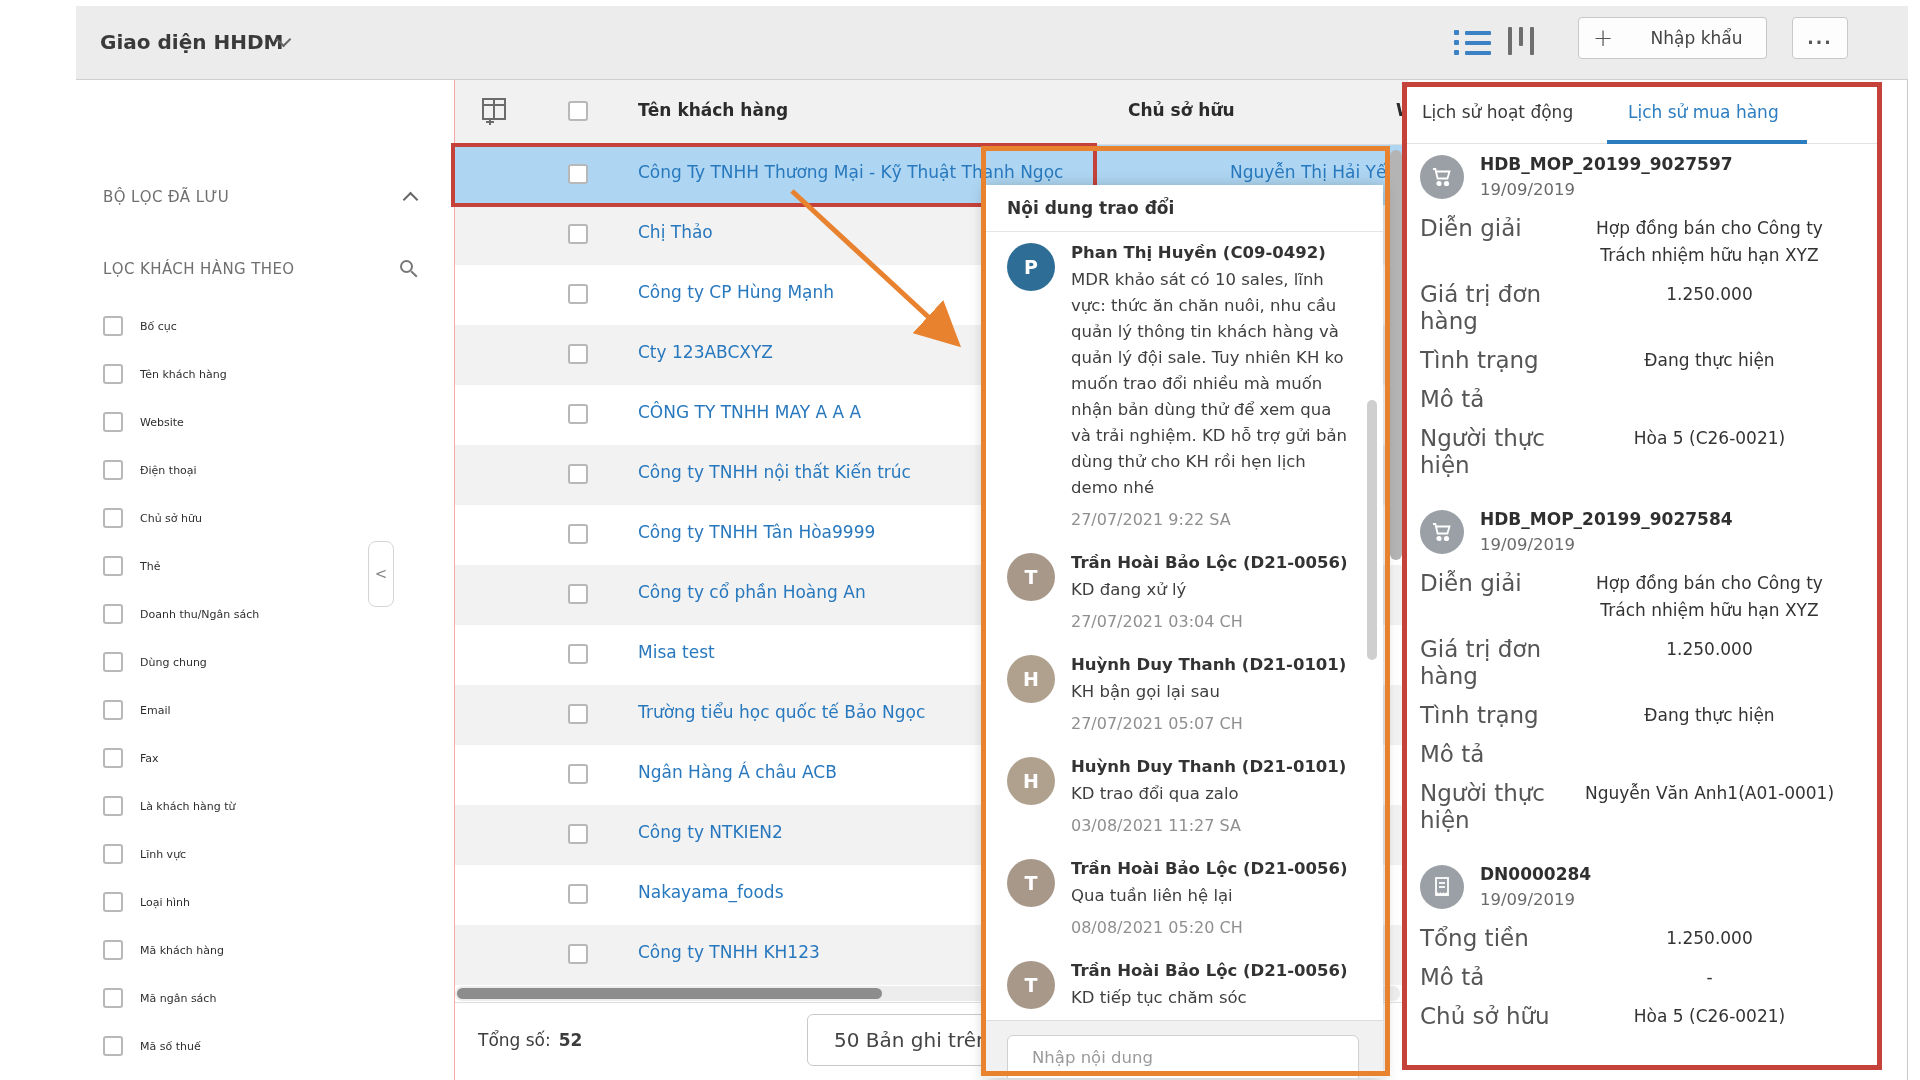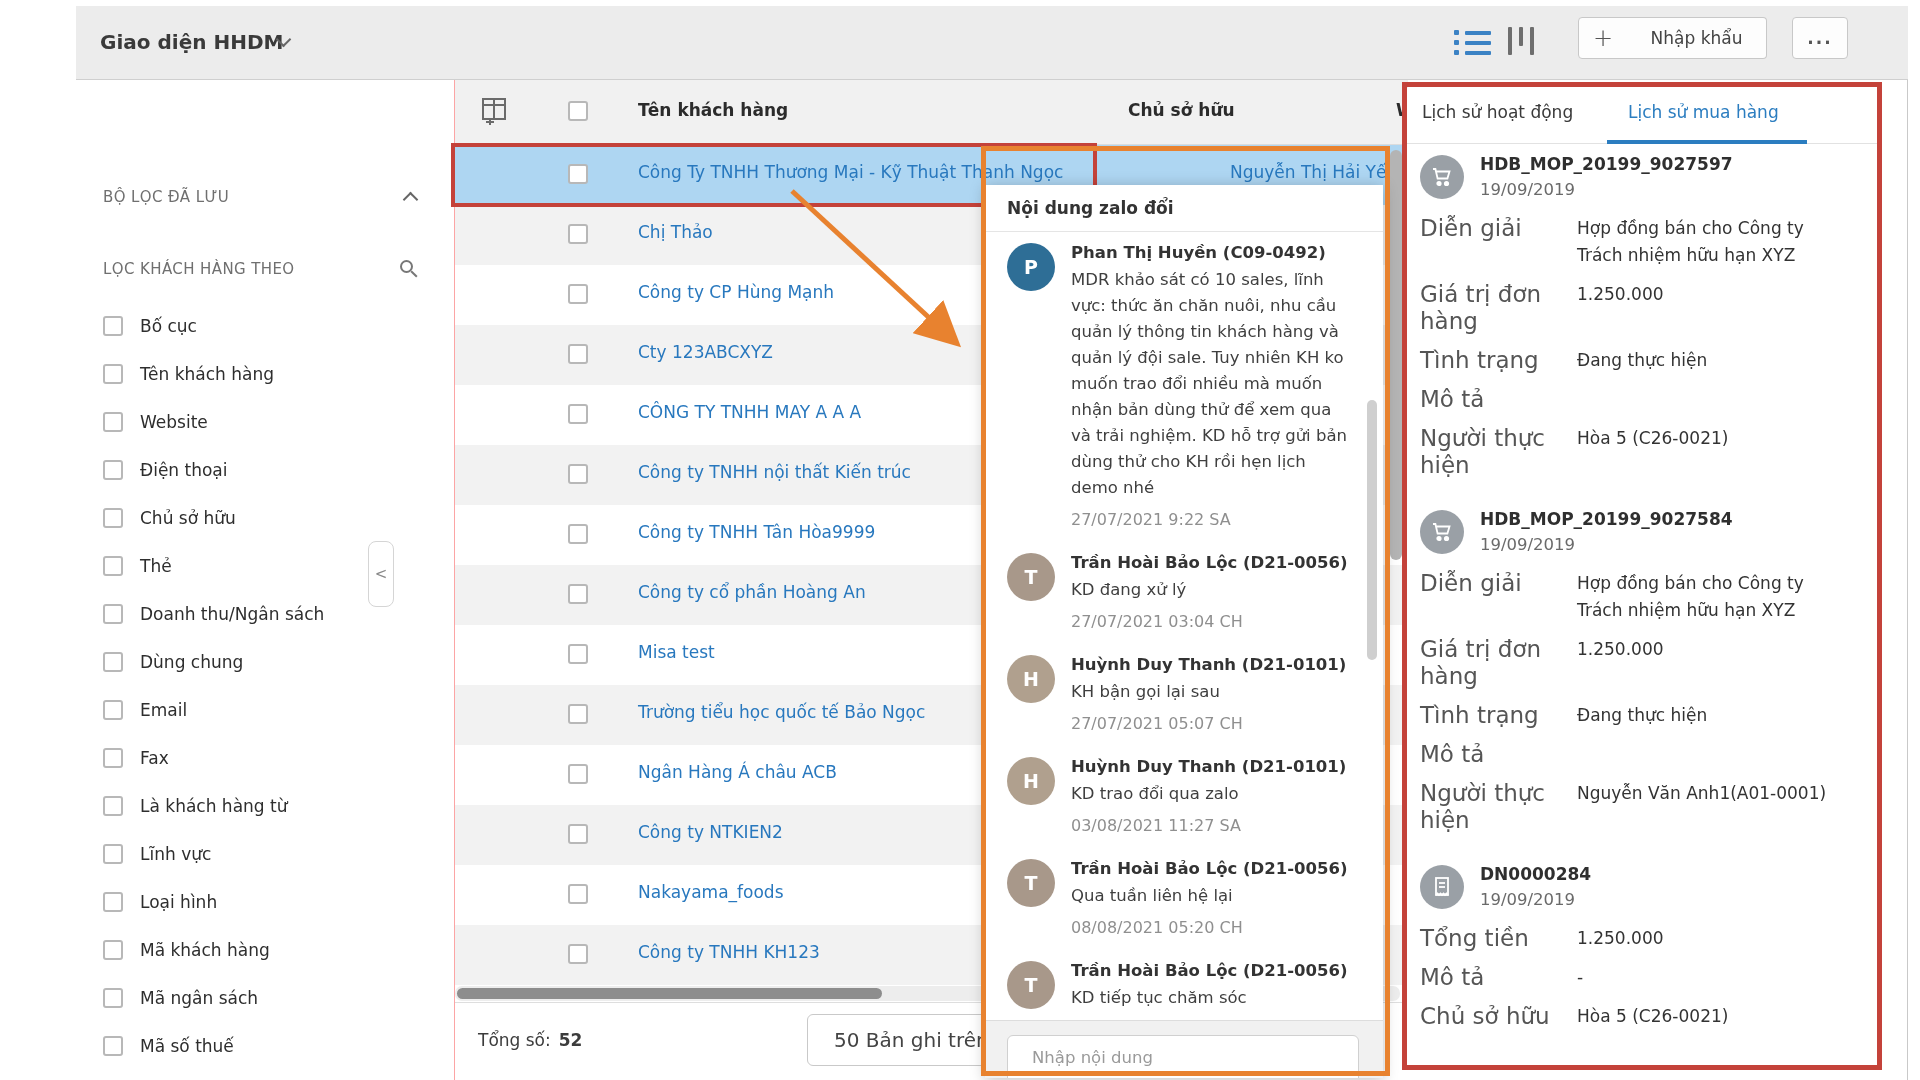--- a/index.html
+++ b/index.html
@@ -39,21 +39,21 @@
   .side-head { position:absolute; left:27px; font-size:15px; color:#6f6f6f; letter-spacing:.4px; }
   #saved-head { top:108px; } #filter-head { top:180px; }
   #saved-chev { position:absolute; left:329px; top:114px; }
   .mag { position:absolute; left:324px; top:180px; width:13px; height:13px;
     border:2px solid #777; border-radius:50%; }
   .mag::after { content:''; position:absolute; width:8px; height:2px; background:#777;
     transform:rotate(45deg); right:-7px; bottom:-4px; }
   #filter-list { position:absolute; left:0; top:222px; width:100%; }
   .filter-item { height:48px; display:flex; align-items:center; padding-left:27px; cursor:pointer; }
   .cbx { width:20px; height:20px; border:2px solid #b8b8b8; border-radius:3px; background:#fff; flex-shrink:0; }
-  .filter-item .lbl { margin-left:17px; font-size:17px; color:#2e2e2e; }
+  .filter-item .lbl { margin-left:17px; font-size:11px; color:#2e2e2e; }
 
   
   #table { position:absolute; left:455px; top:80px; width:953px; height:1000px; background:#fff; }
   #thead { position:absolute; left:0; top:0; width:100%; height:65px; background:#f1f1f1;
     border-bottom:1px solid #dcdcdc; }
   #thead .cbx { position:absolute; left:113px; top:21px; background:#fff; }
   #col-name  { position:absolute; left:183px; top:20px; font-size:17px; font-weight:bold; color:#2b2b2b; }
   #col-owner { position:absolute; left:673px; top:20px; font-size:17px; font-weight:bold; color:#2b2b2b; }
   #col-partial { position:absolute; left:941px; top:20px; width:12px; overflow:hidden; font-size:17px; font-weight:bold; color:#2b2b2b; }
   #addcol-icon { position:absolute; left:26px; top:17px; }
@@ -110,21 +110,21 @@
   .entry { margin-bottom:30px; }
   .entry-head { display:flex; gap:16px; align-items:center; }
   .entry-icon { width:44px; height:44px; border-radius:50%; background:#9aa0a6; flex-shrink:0;
     display:flex; align-items:center; justify-content:center; }
   .entry-icon svg { width:24px; height:24px; }
   .entry-code { font-size:17px; font-weight:bold; color:#2f2f2f; }
   .entry-date { font-size:16.5px; color:#6a6a6a; margin-top:6px; }
   .fields { margin-top:16px; }
   .frow { display:flex; margin-bottom:12px; }
   .flabel { width:157px; flex-shrink:0; font-size:23px; color:#555; line-height:27px; }
-  .fvalue { width:265px; font-size:17px; color:#333; line-height:27px; }
+  .fvalue { width:265px; font-size:17px; color:#333; line-height:27px;text-align:center; }
 
   
   #ann-row-rect   { position:absolute; left:451px;  top:143px; width:646px; height:64px;
     border:4px solid #c4423a; z-index:12; pointer-events:none; }
   #ann-popup-rect { position:absolute; left:981px;  top:146px; width:409px; height:930px;
     border:5px solid #e8822f; z-index:40; pointer-events:none; }
   #ann-panel-rect { position:absolute; left:1402px; top:82px;  width:480px; height:988px;
     border:5px solid #c4423a; z-index:40; pointer-events:none; }
   #ann-arrow { position:absolute; left:770px; top:175px; z-index:45; pointer-events:none; }
 </style>
@@ -371,21 +371,21 @@
     <div id="total-wrap">
       <span>Tổng số:</span><span id="total-value">52</span>
     </div>
     <div id="pagesize-btn">50 Bản ghi trên T</div>
   </div>
 </div>
 
 <div id="collapse-handle">&lt;</div>
 
 <div id="popup">
-  <div id="popup-title">Nội dung zalo đổi</div>
+  <div id="popup-title">Nội dung trao đổi</div>
   <div id="popup-divider"></div>
 
   <div id="msg-list">
 
       <div class="msg">
         <span class="avatar" style="background: rgb(46, 110, 150);">P</span>
         <div class="msg-body">
           <div class="msg-author">Phan Thị Huyền (C09-0492)</div>
           <div class="msg-text">MDR khảo sát có 10 sales, lĩnh vực: thức ăn chăn nuôi, nhu cầu quản lý thông tin khách hàng và quản lý đội sale. Tuy nhiên KH ko muốn trao đổi nhiều mà muốn nhận bản dùng thử để xem qua và trải nghiệm. KD hỗ trợ gửi bản dùng thử cho KH rồi hẹn lịch demo nhé</div>
           <div class="msg-time">27/07/2021 9:22 SA</div>

